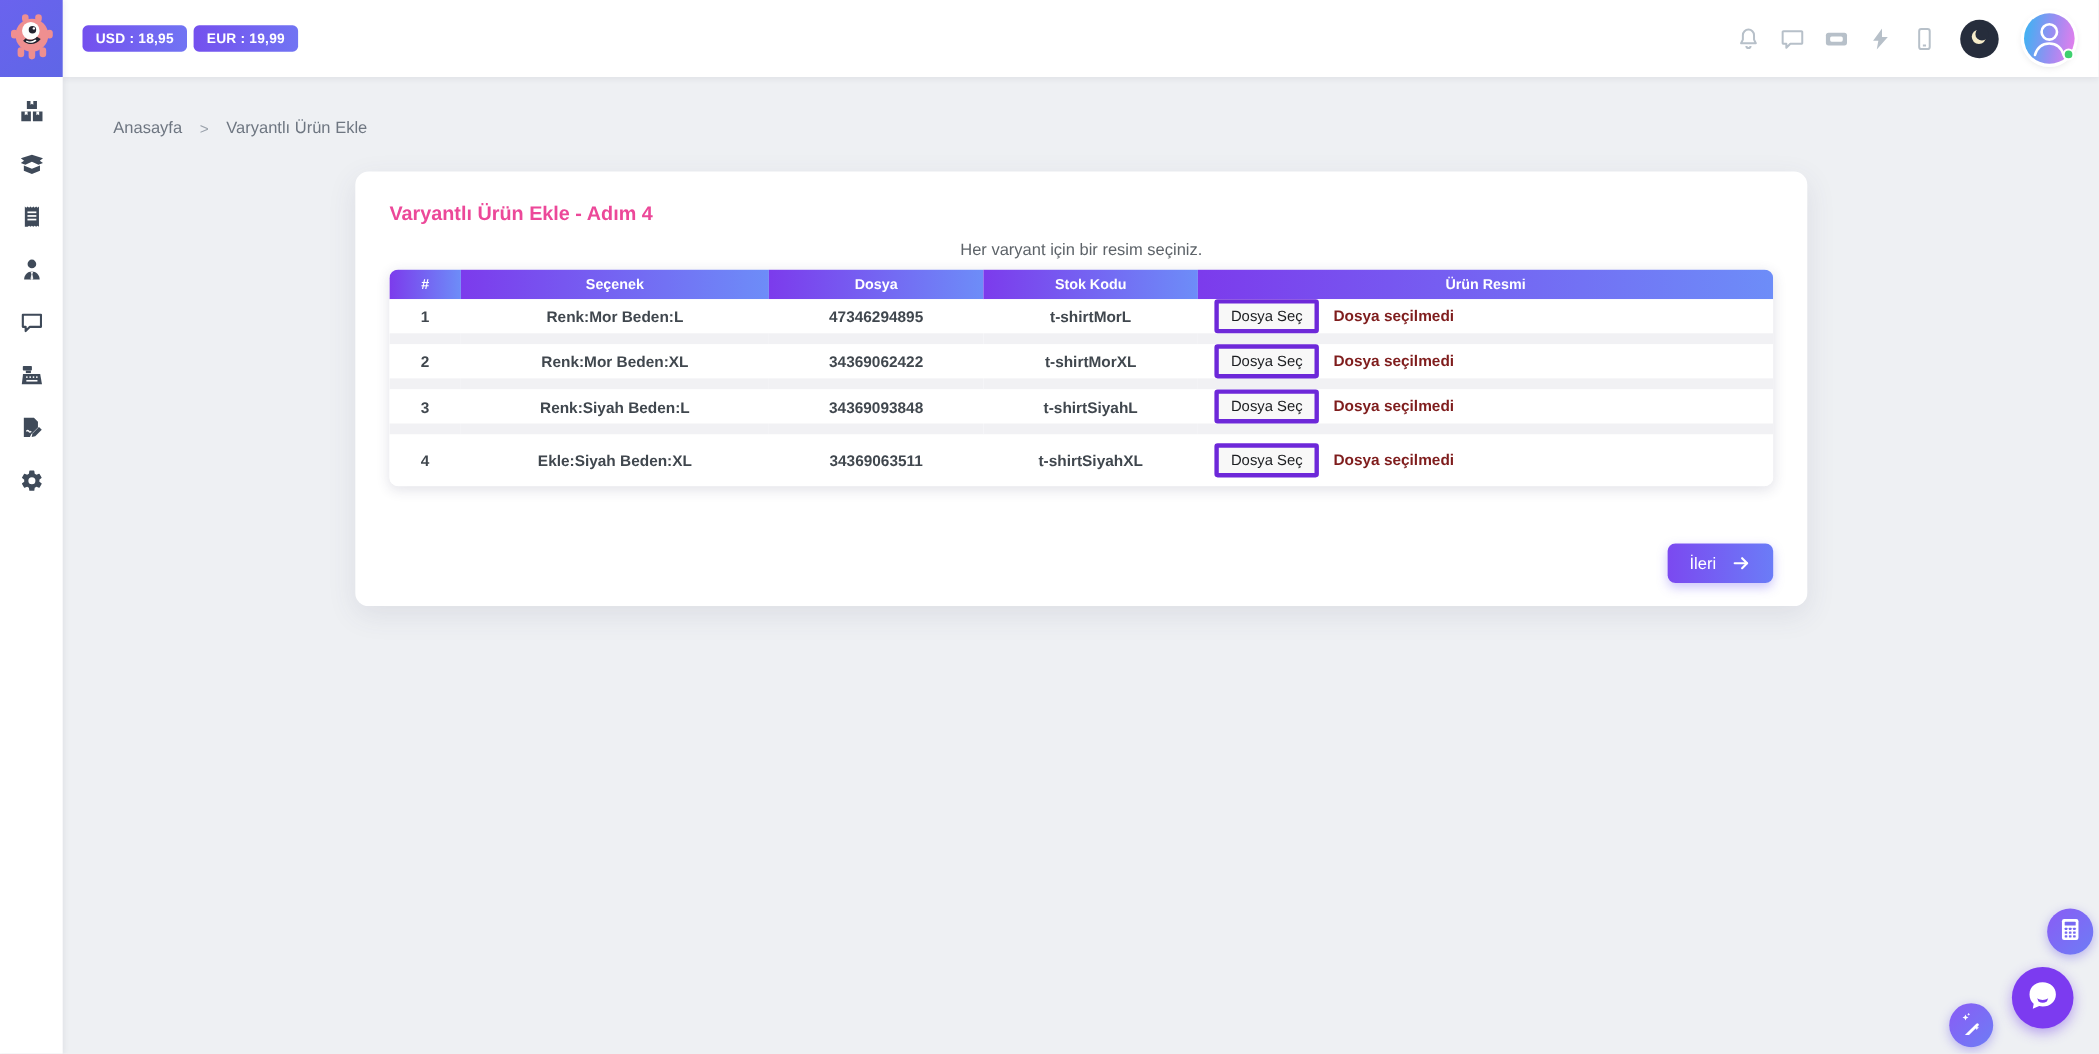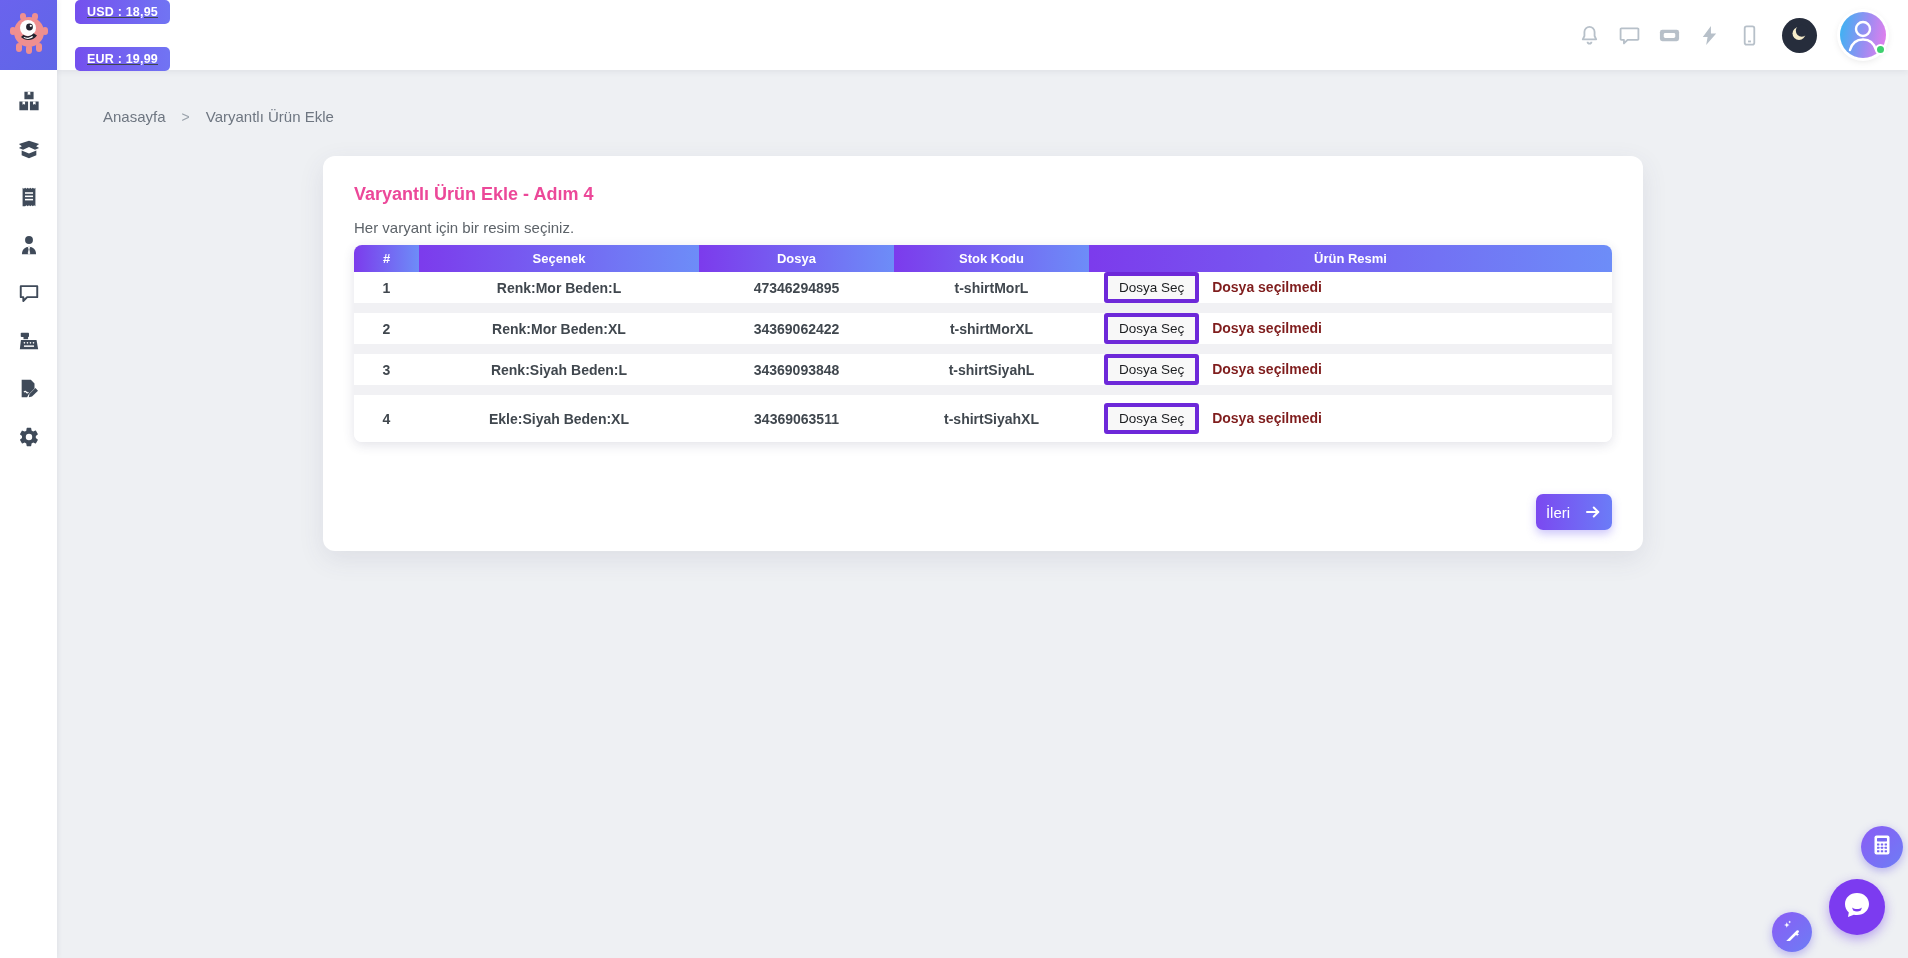--- a/index.html
+++ b/index.html
@@ -21,21 +21,21 @@
   }
   .nav { display:flex; flex-direction:column; align-items:center; gap:26px; padding-top:20px; }
   .nav-item { width:22px; height:22px; color:#3f4a59; cursor:pointer; display:grid; place-items:center; }
   .nav-item svg { width:22px; height:22px; }
   
   .topbar {
     position:absolute; left:57px; top:0; right:0; height:70px; background:#fff;
     display:flex; align-items:center; justify-content:space-between;
     padding:0 22px 0 18px; box-shadow:0 2px 6px rgba(40,40,70,.07); z-index:9;
   }
-  .badges { display:flex; flex-direction:column; gap:23px;text-decoration:underline; }
+  .badges { display:flex; gap:6px; }
   .badge {
     width:fit-content; padding:5px 12px; border-radius:5px; color:#fff;
     font-size:12.5px; font-weight:700; letter-spacing:.2px;
     background:linear-gradient(90deg,#7450ee,#7174f3);
   }
   .top-icons { display:flex; align-items:center; gap:17px; }
   .tico { width:23px; height:23px; color:#b7c0c9; cursor:pointer; display:grid; place-items:center; }
   .tico svg { width:23px; height:23px; }
   .moon-toggle {
     width:35px; height:35px; border-radius:50%; background:#262d3c;
@@ -59,21 +59,21 @@
   .crumb-sep { color:#9aa2ab; font-size:14px; }
   .crumb-link { cursor:pointer; }
   
   .card {
     position:absolute; left:323px; top:156px; width:1320px; height:395px;
     background:#fff; border-radius:12px;
     box-shadow:0 8px 26px rgba(70,70,110,.10);
     padding:26px 31px 0 31px;
   }
   .card-title { font-size:18px; font-weight:700; color:#ec4899; line-height:24px; }
-  .card-subtitle { font-size:15px; color:#5d6369; line-height:20px; margin-top:12px; }
+  .card-subtitle { font-size:15px; color:#5d6369; line-height:20px; margin-top:12px;text-align:center; }
   
   .variant-table {
     width:1258px; margin-top:7px; border-collapse:separate; border-spacing:0;
     border-radius:8px; overflow:hidden; box-shadow:0 3px 12px rgba(50,50,90,.14);
   }
   .variant-table thead th {
     height:27px; background:linear-gradient(90deg,#7c3bec,#6d8df8);
     color:#fff; font-size:13px; font-weight:700; text-align:center;
   }
   .variant-table tbody td {
@@ -84,21 +84,21 @@
   .variant-table tbody tr:last-child td { border-bottom:none; height:47px; }
   .cell-file { text-align:left !important; padding-left:15px; font-weight:400 !important; }
   .file-btn {
     font-family:"Liberation Sans", sans-serif;
     font-size:13.5px; color:#1c1e21; background:#f8f8f8;
     border:4px solid #6d28d9; border-radius:3px; padding:4px 11px; cursor:pointer;
   }
   .file-status { font-size:14px; color:#7f1d1d; margin-left:9px;font-weight:bold; }
   
   .next-btn {
-    position:absolute; right:31px; top:338px; width:76px; height:36px;
+    position:absolute; right:31px; top:338px; width:96px; height:36px;
     border:none; border-radius:7px; cursor:pointer;
     background:linear-gradient(90deg,#7b49f0,#6b7cf7);
     color:#fff; font-size:15px; font-family:"Liberation Sans", sans-serif;
     display:flex; align-items:center; justify-content:center; gap:14px;
     box-shadow:0 4px 10px rgba(110,90,240,.35);
   }
   
   .fab { position:absolute; border-radius:50%; display:grid; place-items:center; cursor:pointer; z-index:20; }
   .fab-calc { right:5px; bottom:90px; width:42px; height:42px;
     background:linear-gradient(135deg,#8a5cf5,#6d7df5); box-shadow:0 3px 10px rgba(100,80,230,.4); }

